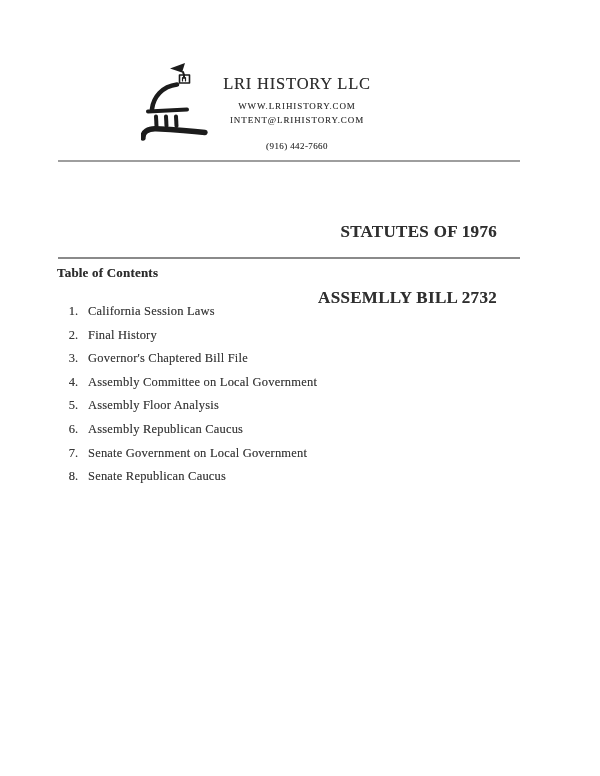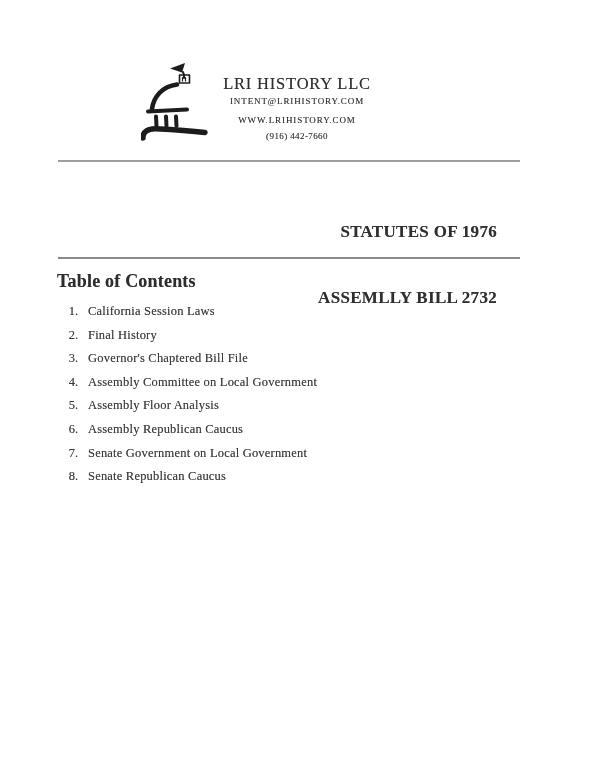--- a/index.html
+++ b/index.html
@@ -21,39 +21,39 @@
     position:absolute; left:197px; top:74px; width:200px;
     text-align:center; color:#343434;
   }
   .company {
     font-size:16.5px; line-height:20px; letter-spacing:0.8px;
     color:#2e2e2e; white-space:nowrap;
   }
   .contact-line { font-size:9px; line-height:13px; letter-spacing:0.9px; white-space:nowrap; }
   .contact-line.email   { margin-top:1px; }
   .contact-line.website { margin-top:6px; }
-  .contact-line.phone   { margin-top:3px; letter-spacing:0.4px; }
+  .contact-line.phone   { margin-top:13px; letter-spacing:0.4px; }
 
   
   .rule { position:absolute; left:58px; width:462px; }
   .rule-1 { top:160px; height:2px;   background:#9e9e9e; }
   .rule-2 { top:257px; height:1.5px; background:#8a8a8a; }
 
   
   .reference {
     position:absolute; right:103px; top:177px;
     text-align:right; font-weight:bold;
     font-size:17px; line-height:22px; letter-spacing:0.3px;
     color:#2f2f2f; white-space:pre;
   }
 
   
   .toc-title {
-    position:absolute; left:57px; top:272px;
-    font-weight:bold; font-size:18px; line-height:18px;
+    position:absolute; left:57px; top:264px;
+    font-weight:bold; font-size:13px; line-height:18px;
     color:#2d2d2d; letter-spacing:0.2px;
   }
   .toc-list { position:absolute; left:0; top:300px; width:600px; }
   .toc-row { display:flex; line-height:23.6px; font-size:12.5px; color:#3a3a3a; }
   .toc-num { width:78px; text-align:right; flex:0 0 78px; }
   .toc-label { margin-left:10px; letter-spacing:0.2px; }
 </style>
 </head>
 <body>
 
@@ -73,22 +73,22 @@
 
     <path d="M15,56.5 L15.5,66" stroke-width="4"></path>
     <path d="M25,56.5 L25.5,66" stroke-width="4"></path>
     <path d="M35,56.5 L35.5,66" stroke-width="4"></path>
 
     <path d="M2,78 C1.5,72 7,68.5 15,68.8 C33,69.8 50,71 64,72.5" stroke-width="5.4"></path>
   </svg>
 
   <div class="contact">
     <div class="company soft">LRI HISTORY LLC</div>
+    <div class="contact-line website soft">WWW.LRIHISTORY.COM</div>
     <div class="contact-line email soft">INTENT@LRIHISTORY.COM</div>
-    <div class="contact-line website soft">WWW.LRIHISTORY.COM</div>
     <div class="contact-line phone soft">(916) 442-7660</div>
   </div>
 
   <div class="rule rule-1"></div>
 
   <div class="reference soft">
     <div>STATUTES OF 1976</div>
     <div>ASSEMLLY BILL 2732</div>
   </div>
 

